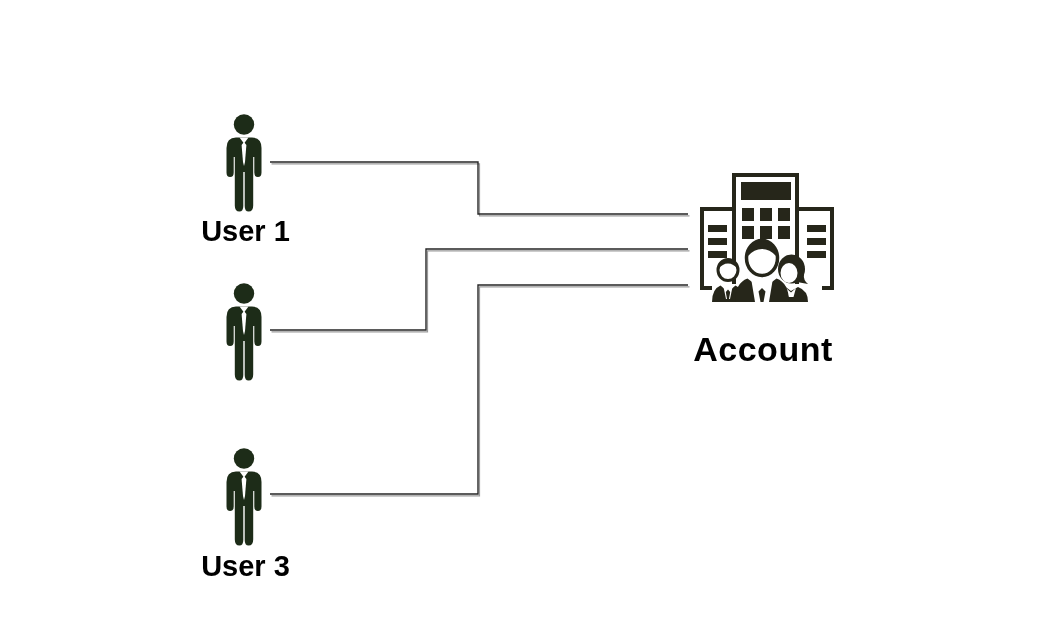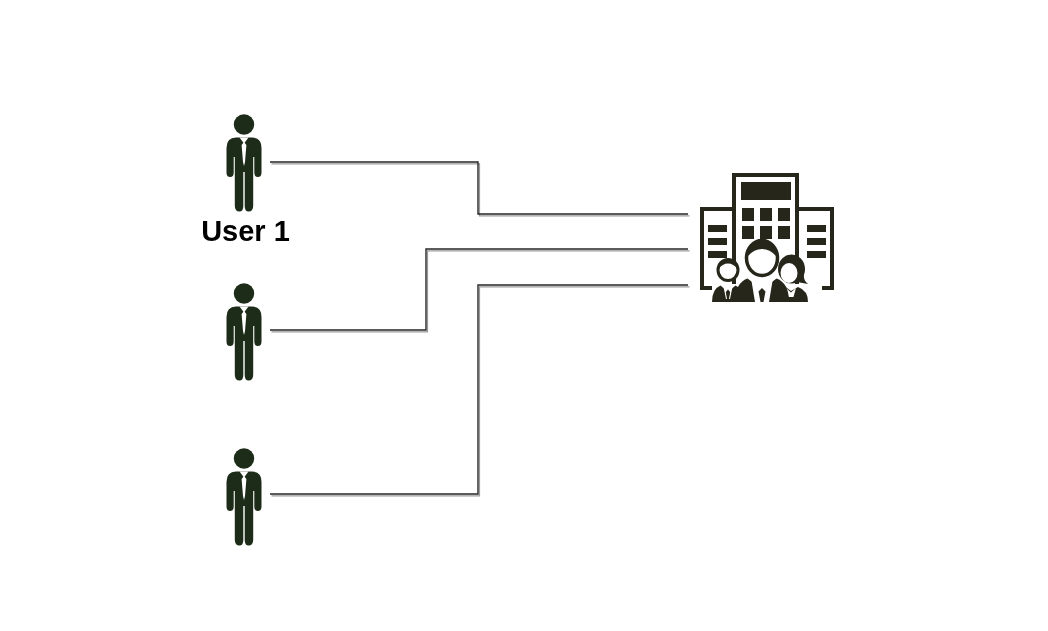--- a/index.html
+++ b/index.html
@@ -97,20 +97,21 @@
       <g fill="#1d2c18">
         <circle cx="22" cy="12.5" r="10.2"></circle>
         <path d="M14,25.5 Q4.5,25.5 4.5,36 L4.5,60.5 Q4.5,65 8.1,65 Q11.7,65 11.7,60.5 L11.7,45 L12.8,45 L12.8,93.5 Q12.8,99.5 17.4,99.5 Q21.3,99.5 21.3,94 L21.3,60 L22.7,60 L22.7,94 Q22.7,99.5 26.6,99.5 Q31.2,99.5 31.2,93.5 L31.2,45 L32.3,45 L32.3,60.5 Q32.3,65 35.9,65 Q39.5,65 39.5,60.5 L39.5,36 Q39.5,25.5 30,25.5 Z"></path>
       </g>
       <g fill="#ffffff">
         <polygon points="17.5,25.5 26.5,25.5 22,31.5"></polygon>
         <polygon points="22,30 19.6,33 21,50 22,54 23,50 24.4,33"></polygon>
       </g>
     </svg>
   </div>
+  <div class="label user-label" style="left:165px; top:549px;">User 3</div>
 
   <div class="node" style="left:698px; top:172px; width:138px; height:130px;">
     <svg class="node-icon" width="138" height="130" viewBox="0 0 138 130">
 
       <g>
         <rect x="2" y="37" width="34" height="79" fill="#ffffff"></rect>
         <path d="M36 37 H4 V116 H14" fill="none" stroke="#26261a" stroke-width="4"></path>
         <rect x="99" y="37" width="35" height="79" fill="#ffffff"></rect>
         <path d="M99 37 H134 V116 H124" fill="none" stroke="#26261a" stroke-width="4"></path>
         <g fill="#26261a">
@@ -157,14 +158,15 @@
         <g>
           <ellipse cx="64" cy="86" rx="15.5" ry="17.5" fill="#ffffff" stroke="#26261a" stroke-width="3.5"></ellipse>
           <path d="M48.5 86 a15.5 16.5 0 0 1 31 0 q-6.5 -9 -15.5 -9 q-9 0 -15.5 9 Z" fill="#26261a"></path>
           <path d="M37 130 q0 -19 12.5 -23.5 l14.5 11 l14.5 -11 q12.5 4.5 12.5 23.5 Z" fill="#26261a"></path>
           <polygon points="53,106 64,116 75,106 71,130 57,130" fill="#ffffff"></polygon>
           <polygon points="64,116 60.5,119.5 62.5,130 65.5,130 67.5,119.5" fill="#26261a"></polygon>
         </g>
       </g>
     </svg>
   </div>
+  <div class="label account-label" style="left:633px; top:329px;">Account</div>
 
 </div>
 
 </body></html>

